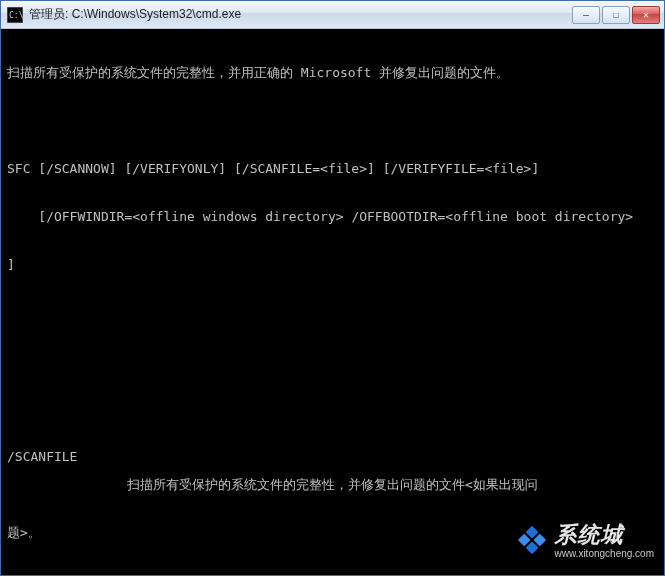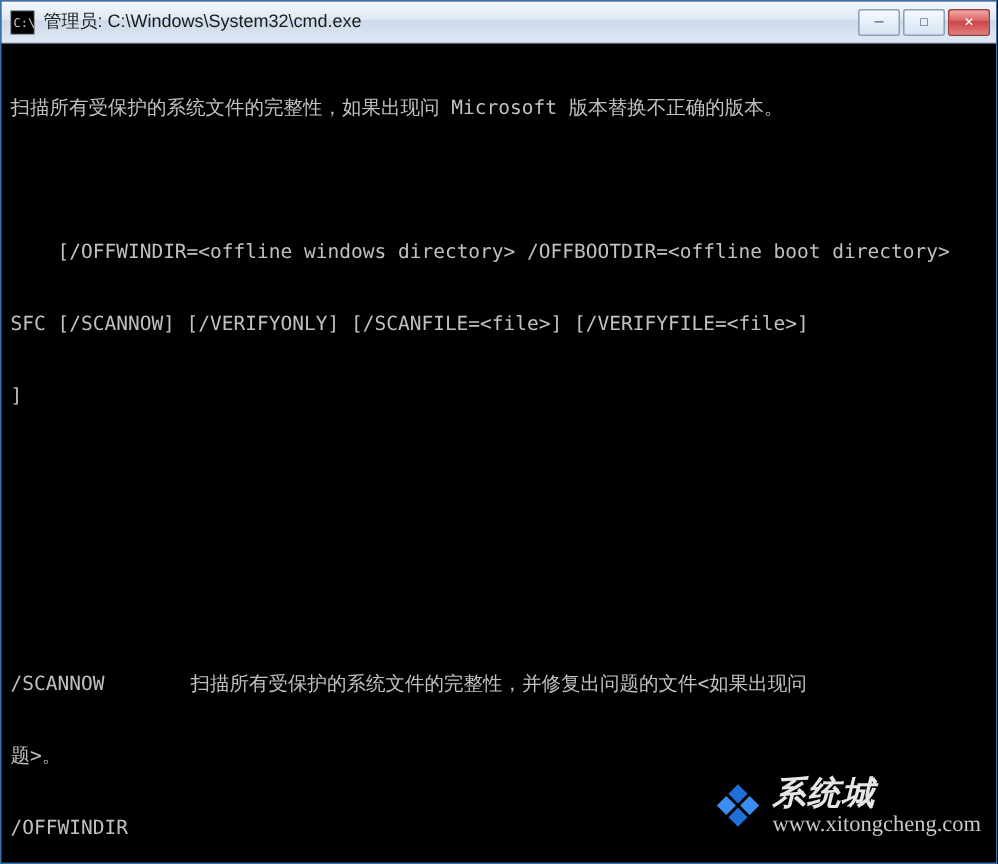--- a/index.html
+++ b/index.html
@@ -64,40 +64,40 @@
     color: #c0c0c0;
     line-height: 16px;
     white-space: pre-wrap;
     word-break: break-all;
     font-family: "NSimSun", "SimSun", "Consolas", monospace;
   }
   .terminal .line { min-height: 16px; }
   .opts { display: block; }
   .opt-row { display: flex; }
   .opt-name { width: 120px; flex: 0 0 120px; }
-  .opt-desc { flex: 1; }
+  .opt-desc { flex: 1; margin-top: 28px; }
   .watermark {
     position: absolute;
     right: 10px;
     bottom: 16px;
     display: flex;
     align-items: center;
     color: #e6e6e6;
-    font-family: Liberation Serif, serif;
+    font-family: Liberation Sans, sans-serif;
     font-size: 22px;
     font-style: italic;
     font-weight: 600;
     letter-spacing: 1px;
     pointer-events: none;
     justify-content: space-between;
   }
   .watermark svg { margin-right: 6px; }
   .watermark .sub {
     display: block;
-    font-size: 15px;
+    font-size: 10px;
     font-style: normal;
     font-weight: 400;
     color: #c8c8c8;
     margin-top: -2px;
     letter-spacing: 0;
   }
 </style>
 </head>
 <body>
 
@@ -112,30 +112,30 @@
     </span>
     <span class="title">管理员: C:\Windows\System32\cmd.exe</span>
     <div class="winbtns">
       <div class="winbtn">—</div>
       <div class="winbtn">☐</div>
       <div class="winbtn close">✕</div>
     </div>
   </div>
 
   <div class="terminal">
-    <div class="line">扫描所有受保护的系统文件的完整性，如果出现问 Microsoft 版本替换不正确的版本。</div>
+    <div class="line">扫描所有受保护的系统文件的完整性，并用正确的 Microsoft 并修复出问题的文件。</div>
     <div class="line">&nbsp;</div>
+    <div class="line">SFC [/SCANNOW] [/VERIFYONLY] [/SCANFILE=&lt;file&gt;] [/VERIFYFILE=&lt;file&gt;]</div>
     <div class="line">    [/OFFWINDIR=&lt;offline windows directory&gt; /OFFBOOTDIR=&lt;offline boot directory&gt;</div>
-    <div class="line">SFC [/SCANNOW] [/VERIFYONLY] [/SCANFILE=&lt;file&gt;] [/VERIFYFILE=&lt;file&gt;]</div>
     <div class="line">]</div>
     <div class="line">&nbsp;</div>
     <div class="line">&nbsp;</div>
 
     <div class="opts">
-      <div class="opt-row"><span class="opt-name">/SCANNOW</span><span class="opt-desc">扫描所有受保护的系统文件的完整性，并修复出问题的文件&lt;如果出现问</span></div>
+      <div class="opt-row"><span class="opt-name">/SCANFILE</span><span class="opt-desc">扫描所有受保护的系统文件的完整性，并修复出问题的文件&lt;如果出现问</span></div>
       <div class="opt-row"><span class="opt-name">题&gt;。</span><span class="opt-desc"></span></div>
       <div class="opt-row"><span class="opt-name">/OFFWINDIR</span></div>
       
       
       
       
       
     </div>
 
     

